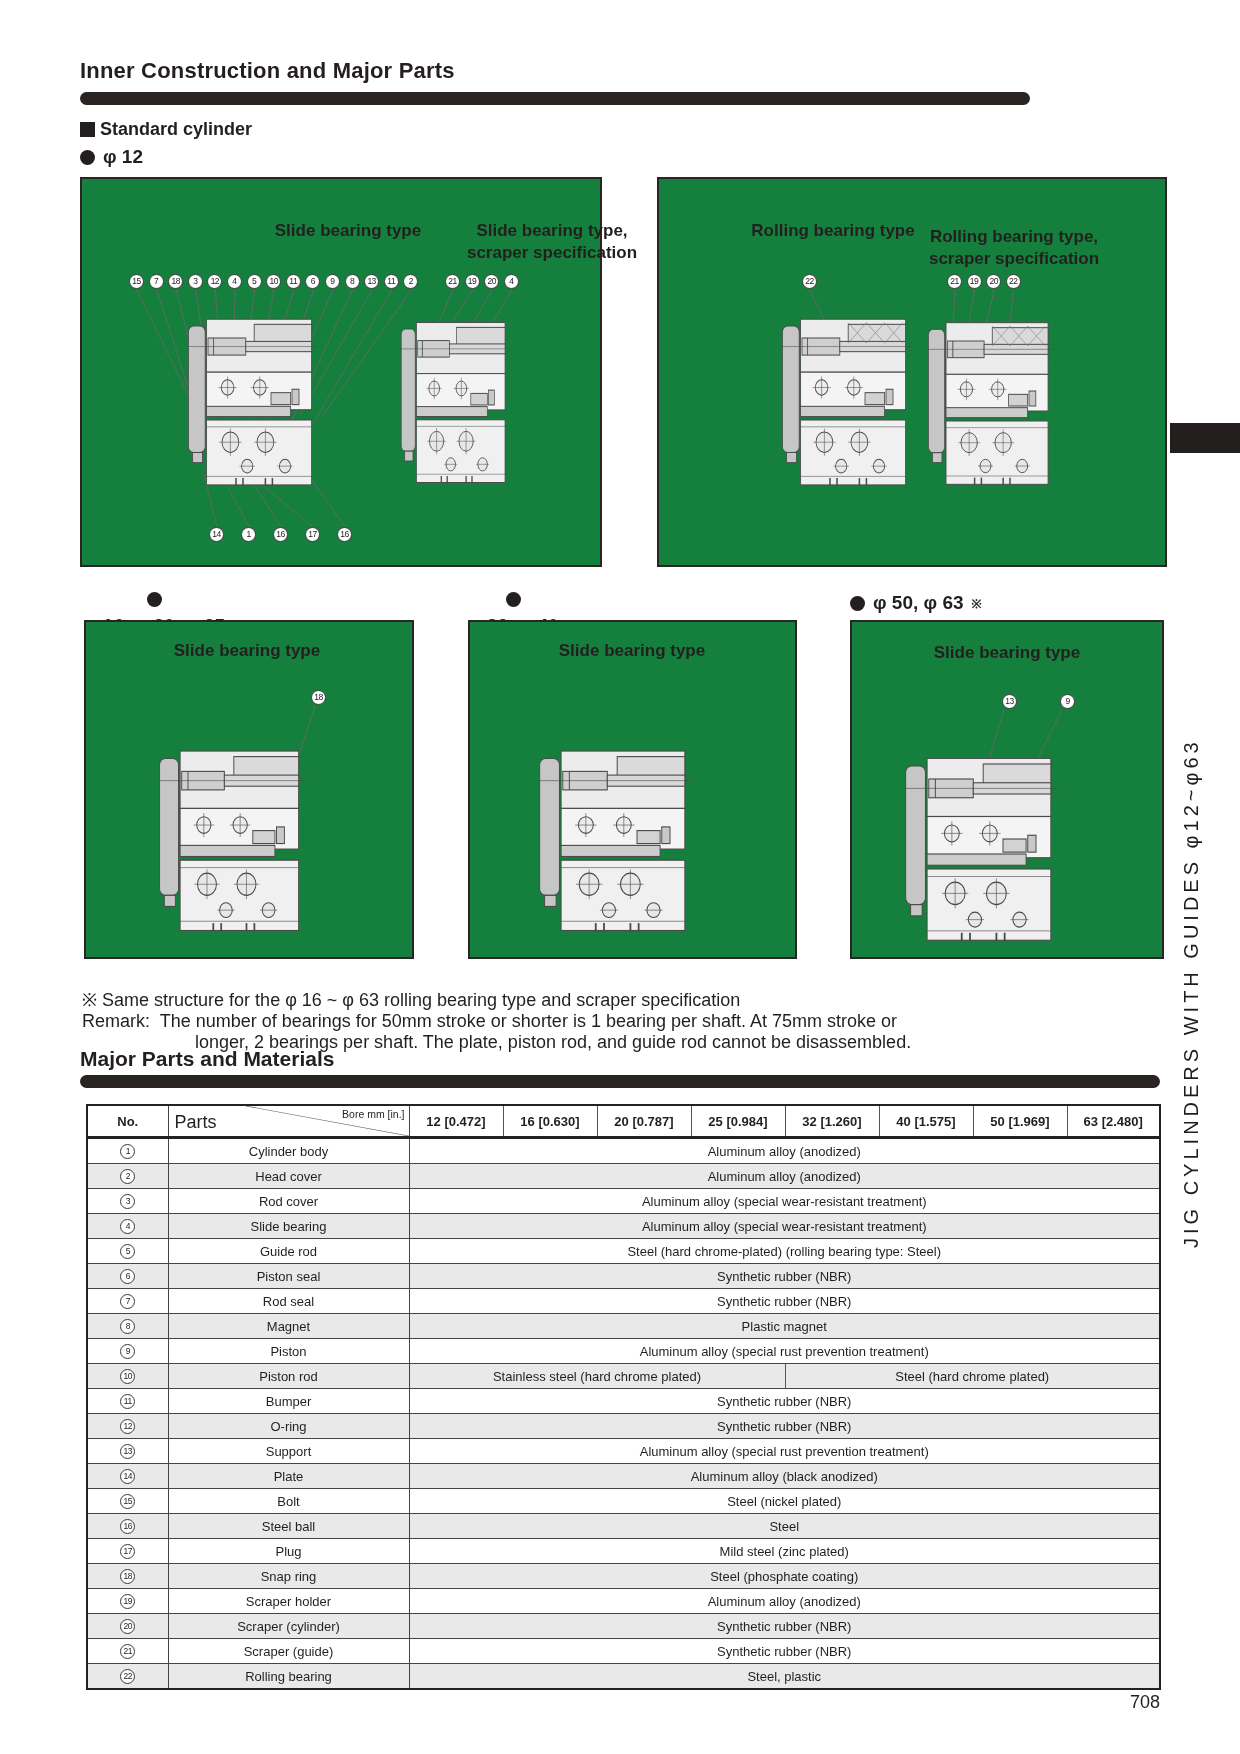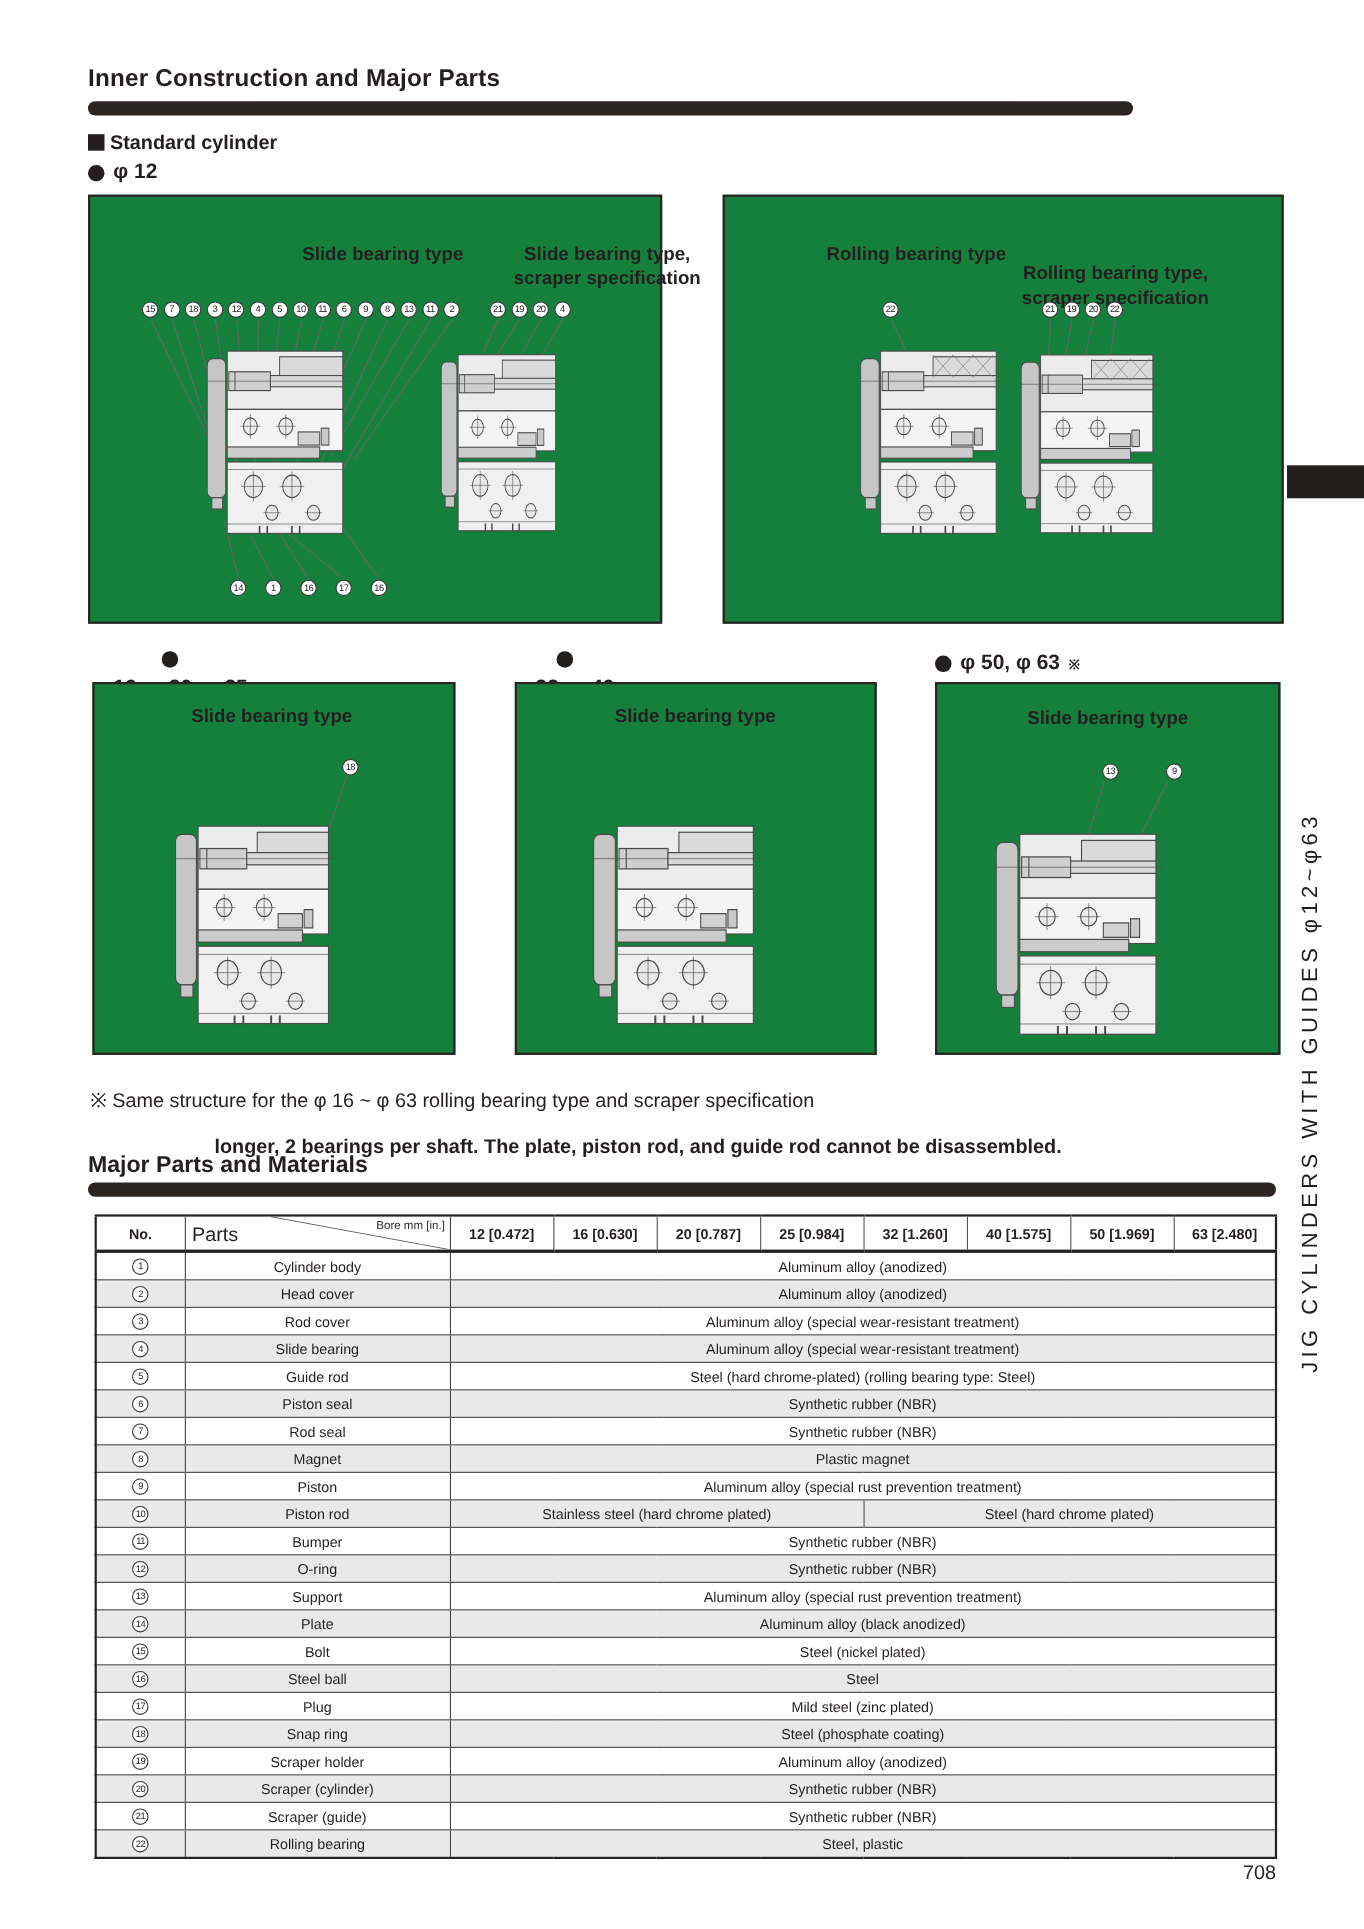--- a/index.html
+++ b/index.html
@@ -178,21 +178,21 @@
         <span class="callout">14</span>
         <span class="callout">1</span>
         <span class="callout">16</span>
         <span class="callout">17</span>
         <span class="callout">16</span>
       </div>
   </div>
 
   <div class="dbox" style="left:657px;top:177px;width:506px;height:386px;">
     <div class="dtitle" style="left:174px;top:41px;">Rolling bearing type</div>
-    <div class="dtitle" style="left:355px;top:59px;">
+    <div class="dtitle" style="left:355px;top:47px;">
       <div>Rolling bearing type,</div>
       <div>scraper specification</div>
     </div>
     <svg class="leaders">
       <line x1="151" y1="111" x2="178" y2="168"></line>
       <line x1="296" y1="111" x2="292" y2="188"></line>
         <line x1="315.6" y1="111" x2="305" y2="172"></line>
       <line x1="335.2" y1="111" x2="316" y2="196"></line>
         <line x1="354.8" y1="111" x2="348" y2="166"></line>
     </svg>
@@ -258,21 +258,25 @@
     <svg class="diag" style="left:52px;top:112px;width:165px;height:225px;" viewBox="0 0 200 240" preserveAspectRatio="none">
         <use href="#cyl"></use>
       </svg>
     <div class="callout-row" style="left:150px;top:72px;gap:43px;">
         <span class="callout">13</span>
         <span class="callout">9</span>
       </div>
   </div>
 
   <div class="abs note" style="left:82px;top:991px;">※ Same structure for the φ 16 ~ φ 63 rolling bearing type and scraper specification</div>
-  <div class="abs note" style="left:195px;top:1033px;font-weight:bold;">longer, 2 bearings per shaft. The plate, piston rod, and guide rod cannot be disassembled.</div>
+  <div class="abs note" style="left:82px;top:1012px;">
+    <span>Remark:</span>&nbsp;
+    <span>The number of bearings for 50mm stroke or shorter is 1 bearing per shaft. At 75mm stroke or</span>
+  </div>
+  <div class="abs note" style="left:195px;top:1033px;">longer, 2 bearings per shaft. The plate, piston rod, and guide rod cannot be disassembled.</div>
 
   <div class="abs h2-title" style="left:80px;top:1047px;">Major Parts and Materials</div>
   <div class="abs rule-bar" style="left:80px;top:1075px;width:1080px;"></div>
 
   <table class="parts">
     <colgroup>
       <col style="width:81px">
         <col style="width:241px">
       <col style="width:94px">
         <col style="width:94px">

